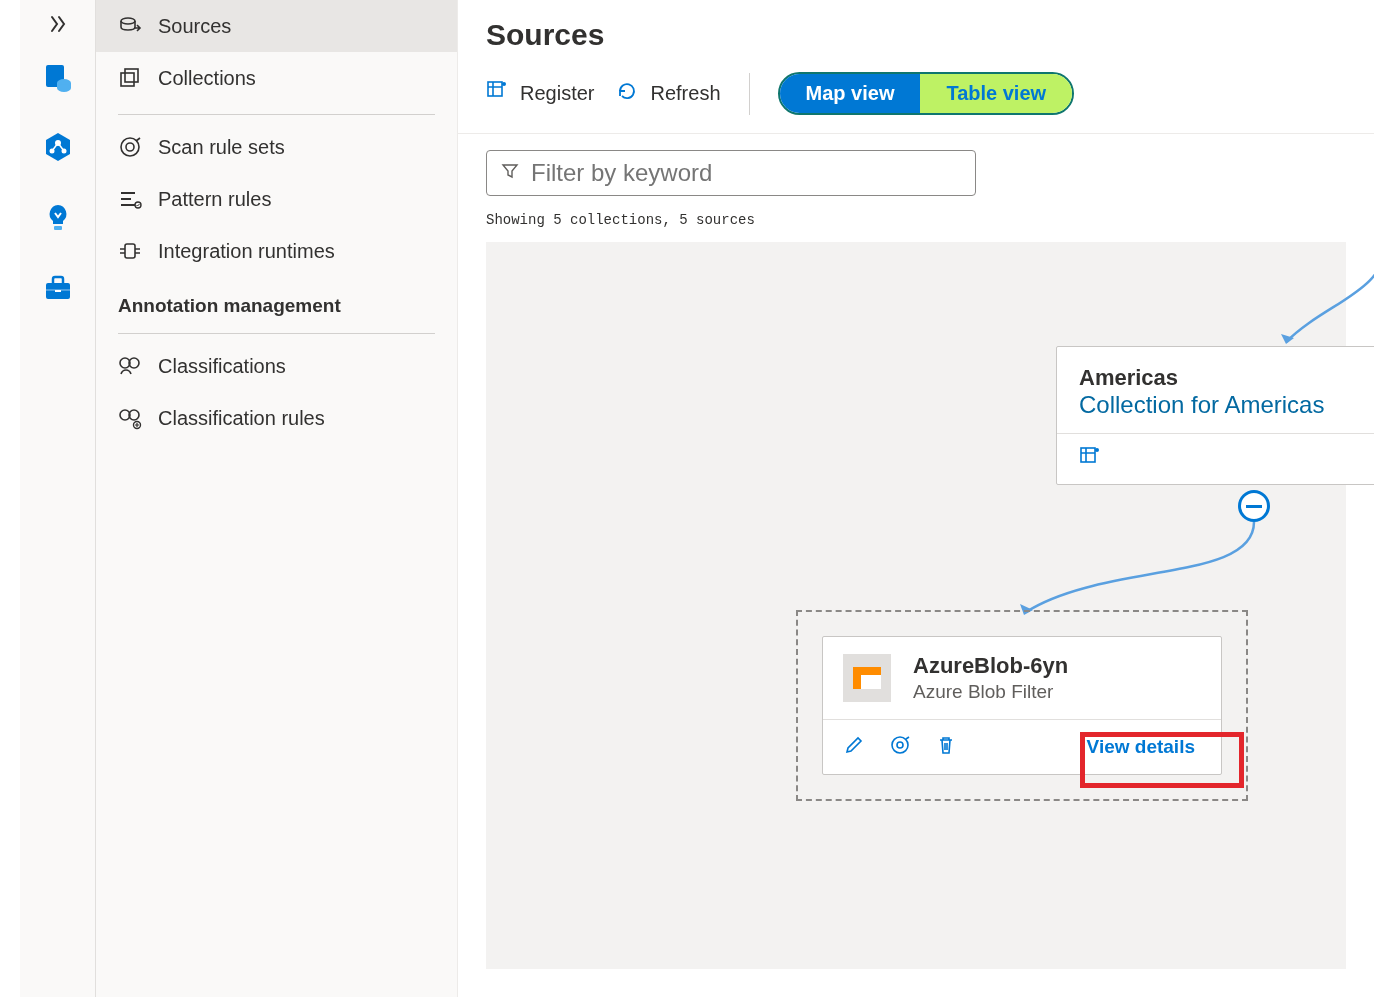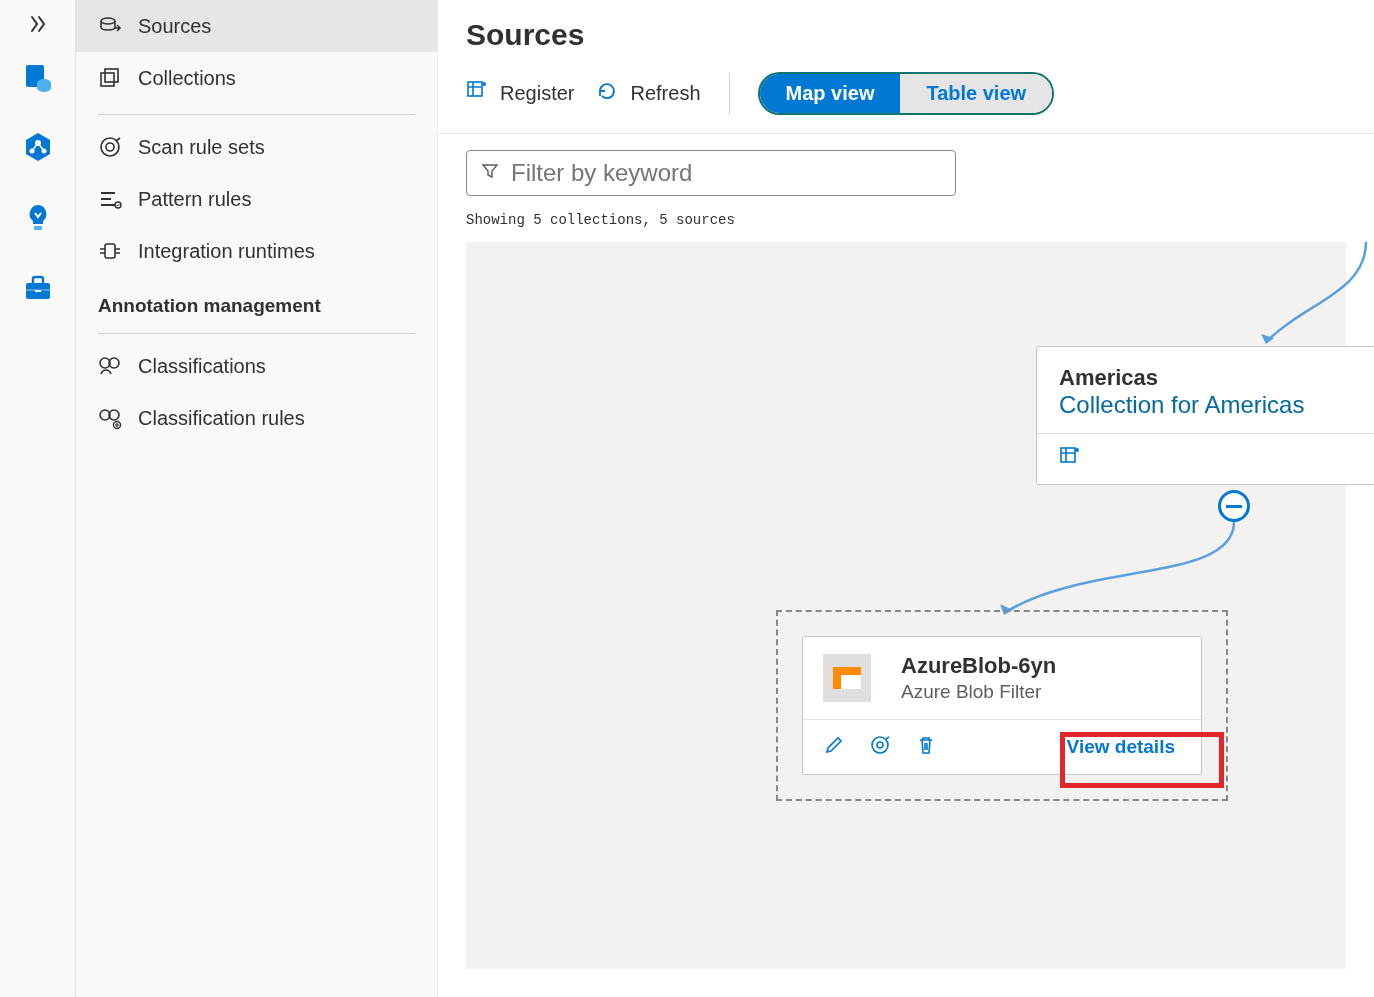--- a/index.html
+++ b/index.html
@@ -1,17 +1,17 @@
 <!DOCTYPE html>
 <html><head>
 <meta charset="utf-8">
 <style>
 * { box-sizing: border-box; margin: 0; padding: 0; }
 body { font-family: "Segoe UI", -apple-system, sans-serif; color: #323130; background: #fff; overflow: hidden; }
-.app { display: flex; height: 997px; width: 1374px; }
+.app { display: flex; height: 997px; width: 1374px; padding-left: 20px; }
 
 
 .icon-rail { width: 76px; background: #faf9f8; display: flex; flex-direction: column; align-items: center; padding-top: 6px; border-right: 1px solid #e1dfdd; }
 .rail-expand { height: 36px; display: flex; align-items: center; justify-content: center; width: 100%; cursor: pointer; }
 .rail-item { width: 76px; height: 70px; display: flex; align-items: center; justify-content: center; cursor: pointer; }
 .rail-item svg { width: 32px; height: 32px; }
 
 
 .sidebar { width: 362px; background: #faf9f8; border-right: 1px solid #edebe9; display: flex; flex-direction: column; }
 .side-item { display: flex; align-items: center; gap: 16px; padding: 14px 22px; font-size: 20px; cursor: pointer; }
@@ -22,21 +22,21 @@
 
 
 .main { flex: 1; display: flex; flex-direction: column; position: relative; overflow: hidden; }
 .page-header { padding: 18px 28px 0 28px; }
 .page-title { font-size: 30px; font-weight: 600; }
 .toolbar { display: flex; align-items: center; padding: 20px 28px 18px 28px; gap: 22px; border-bottom: 1px solid #edebe9; }
 .tool-btn { display: flex; align-items: center; gap: 12px; font-size: 20px; cursor: pointer; color: #323130; }
 .tool-btn .ic { color: #0078d4; }
 .tool-sep { width: 1px; height: 42px; background: #d2d0ce; margin: 0 6px; }
 .view-toggle { display: flex; border: 2px solid #0f766e; border-radius: 999px; overflow: hidden; }
-.view-btn { padding: 8px 26px; font-size: 20px; font-weight: 600; cursor: pointer; background: #e5e5e5; color: #0078d4; }
+.view-btn { padding: 8px 26px; font-size: 20px; font-weight: 600; cursor: pointer; background: #bef264; color: #0078d4; }
 .view-btn.active { background: #0078d4; color: #fff; }
 
 .filter-wrap { padding: 16px 28px 10px 28px; }
 .filter-box { display: flex; align-items: center; border: 1px solid #8a8886; border-radius: 4px; padding: 8px 14px; width: 490px; gap: 12px; }
 .filter-box input { border: none; outline: none; font-size: 24px; flex: 1; background: transparent; }
 .status-line { padding: 6px 28px 14px 28px; font-size: 14px; font-family: Liberation Mono, monospace; }
 
 .canvas { flex: 1; background: #f3f2f1; margin: 0 28px 28px 28px; position: relative; }
 
 
@@ -45,21 +45,21 @@
 .coll-title { font-size: 22px; font-weight: 600; }
 .coll-sub { font-size: 24px; color: #0369a1; }
 .coll-foot { border-top: 1px solid #e1dfdd; padding: 12px 22px; }
 .coll-foot .ic { color: #0078d4; }
 .minus-node { position: absolute; width: 32px; height: 32px; border: 3px solid #0078d4; border-radius: 50%; background: #fff; display: flex; align-items: center; justify-content: center; }
 .minus-node:before { content:""; width: 16px; height: 3px; background: #0078d4; }
 
 
 .src-group { position: absolute; border: 2px dashed #8a8886; padding: 24px; }
 .src-card { background: #fff; border: 1px solid #c8c6c4; border-radius: 2px; width: 400px; }
-.src-head { display: flex; align-items: center; gap: 30px; padding: 16px 20px; }
+.src-head { display: flex; align-items: center; gap: 22px; padding: 16px 20px; }
 .src-icon { width: 48px; height: 48px; background: #e1dfdd; display:flex; align-items:center; justify-content:center; }
 .src-icon .inner { width: 28px; height: 22px; background: #ff8c00; position: relative; }
 .src-icon .inner:after { content:""; position:absolute; right:0; bottom:0; width:20px; height:14px; background:#fff; }
 .src-title { font-size: 22px; font-weight: 600; }
 .src-sub { font-size: 19px; color: #605e5c; margin-top: 2px; }
 .src-foot { border-top: 1px solid #e1dfdd; padding: 12px 20px; display: flex; align-items: center; gap: 24px; }
 .src-foot .ic { color: #0078d4; cursor: pointer; }
 .view-details { margin-left: auto; color: #0078d4; font-size: 19px; font-weight: 600; cursor: pointer; padding: 4px 6px; }
 .red-box { position: absolute; border: 5px solid #e3262c; pointer-events: none; }
 

